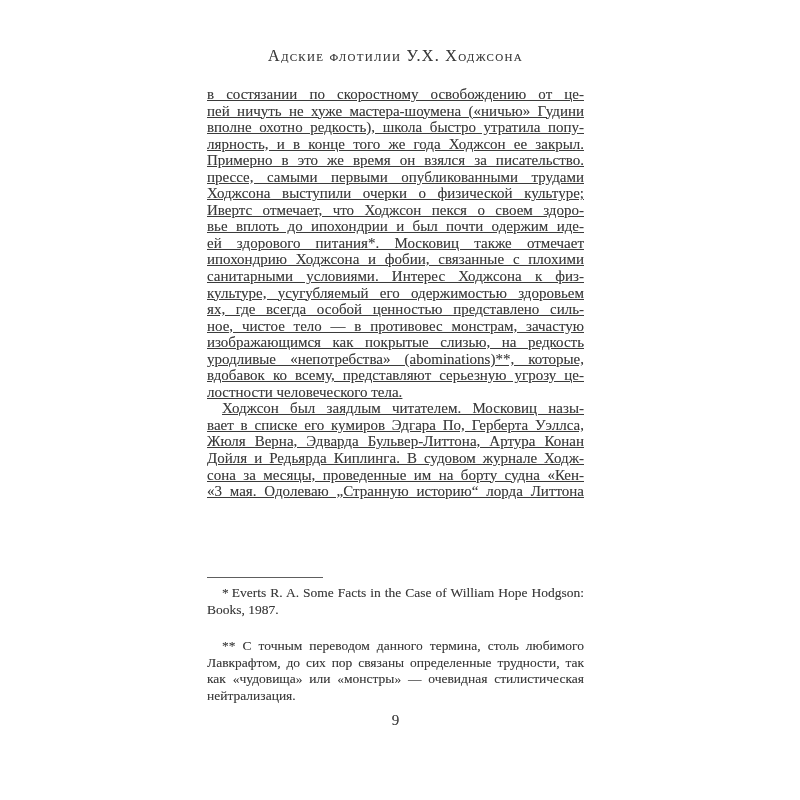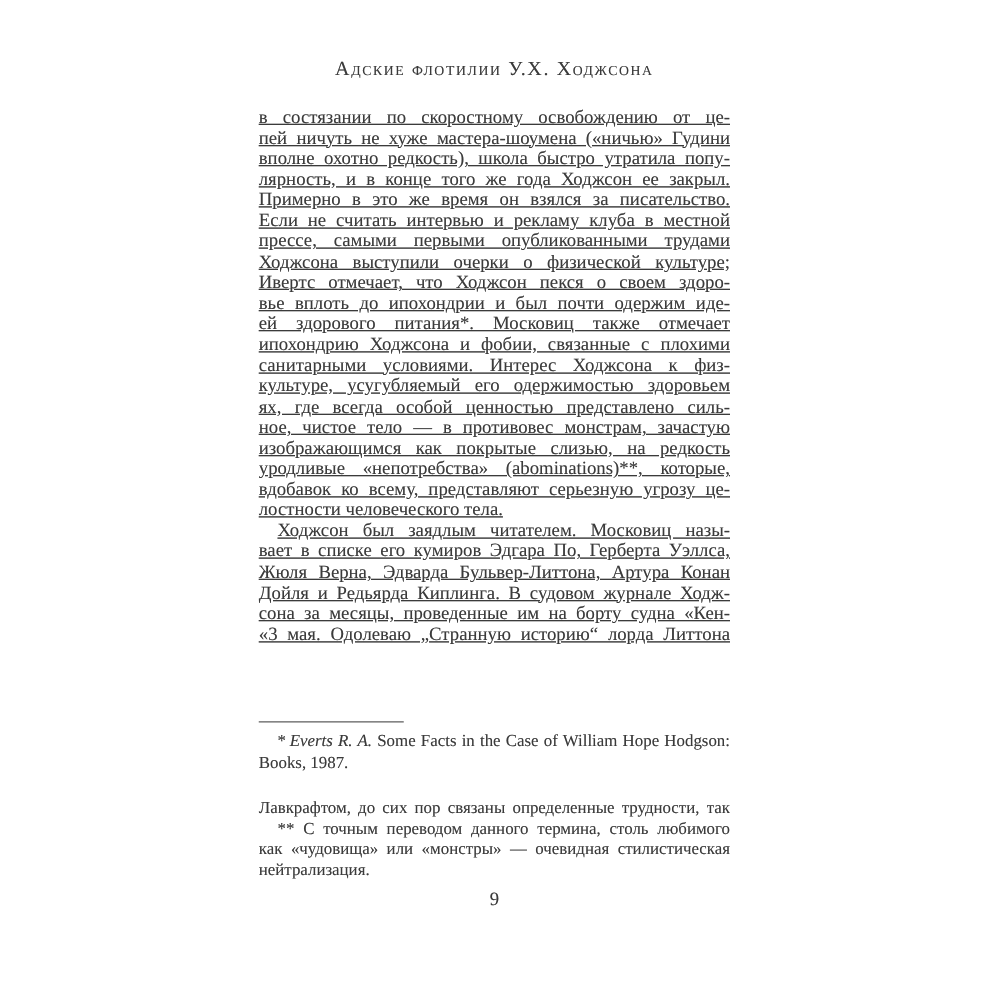--- a/index.html
+++ b/index.html
@@ -35,42 +35,41 @@
     width:116px;height:1.4px;background:#5e5e5e;
   }
   .footnote1{
     position:absolute;left:207px;top:585px;width:377px;
     font-size:13.5px;line-height:16.6px;
   }
   .footnote2{
     position:absolute;left:207px;top:638px;width:377px;
     font-size:13.5px;line-height:16.6px;
   }
-  .it{font-style:italic;}
+  .it{}
   .fnmark{padding-right:3px;}
   .page-number{
     position:absolute;left:207px;top:712px;width:377px;
     text-align:center;font-size:15px;
   }
 </style>
 </head>
 <body>
 
 <div class="page">
 
   <div class="running-header">Адские флотилии У.Х. Ходжсона</div>
 
   <div class="textblock">
     <div>
         <div class="ln">в состязании по скоростному освобождению от це-</div>
         <div class="ln">пей ничуть не хуже мастера-шоумена («ничью» Гудини</div>
         <div class="ln">вполне охотно редкость), школа быстро утратила попу-</div>
         <div class="ln">лярность, и в конце того же года Ходжсон ее закрыл.</div>
         <div class="ln">Примерно в это же время он взялся за писательство.</div>
-        <div class="ln">Если не считать интервью и рекламу клуба в местной</div>
         <div class="ln">прессе, самыми первыми опубликованными трудами</div>
         <div class="ln">Ходжсона выступили очерки о физической культуре;</div>
         <div class="ln">Ивертс отмечает, что Ходжсон пекся о своем здоро-</div>
         <div class="ln">вье вплоть до ипохондрии и был почти одержим иде-</div>
         <div class="ln">ей здорового питания*. Московиц также отмечает</div>
         <div class="ln">ипохондрию Ходжсона и фобии, связанные с плохими</div>
         <div class="ln">санитарными условиями. Интерес Ходжсона к физ-</div>
         <div class="ln">культуре, усугубляемый его одержимостью здоровьем</div>
         <div class="ln">ях, где всегда особой ценностью представлено силь-</div>
         <div class="ln">ное, чистое тело — в противовес монстрам, зачастую</div>
@@ -95,21 +94,21 @@
     <div class="ln indent">
       <span class="fnmark">*</span><span class="it">Everts R. A.</span>
       <span>Some Facts in the Case of William Hope Hodgson:</span>
     </div>
     <div>
         <div class="ln last">Books, 1987.</div>
       </div>
   </div>
 
   <div class="footnote2">
+      <div class="ln indent">** С точным переводом данного термина, столь любимого</div>
       <div class="ln">Лавкрафтом, до сих пор связаны определенные трудности, так</div>
-      <div class="ln indent">** С точным переводом данного термина, столь любимого</div>
       <div class="ln">как «чудовища» или «монстры» — очевидная стилистическая</div>
       <div class="ln last">нейтрализация.</div>
     </div>
 
   <div class="page-number">9</div>
 
 </div>
 
 </body></html>

